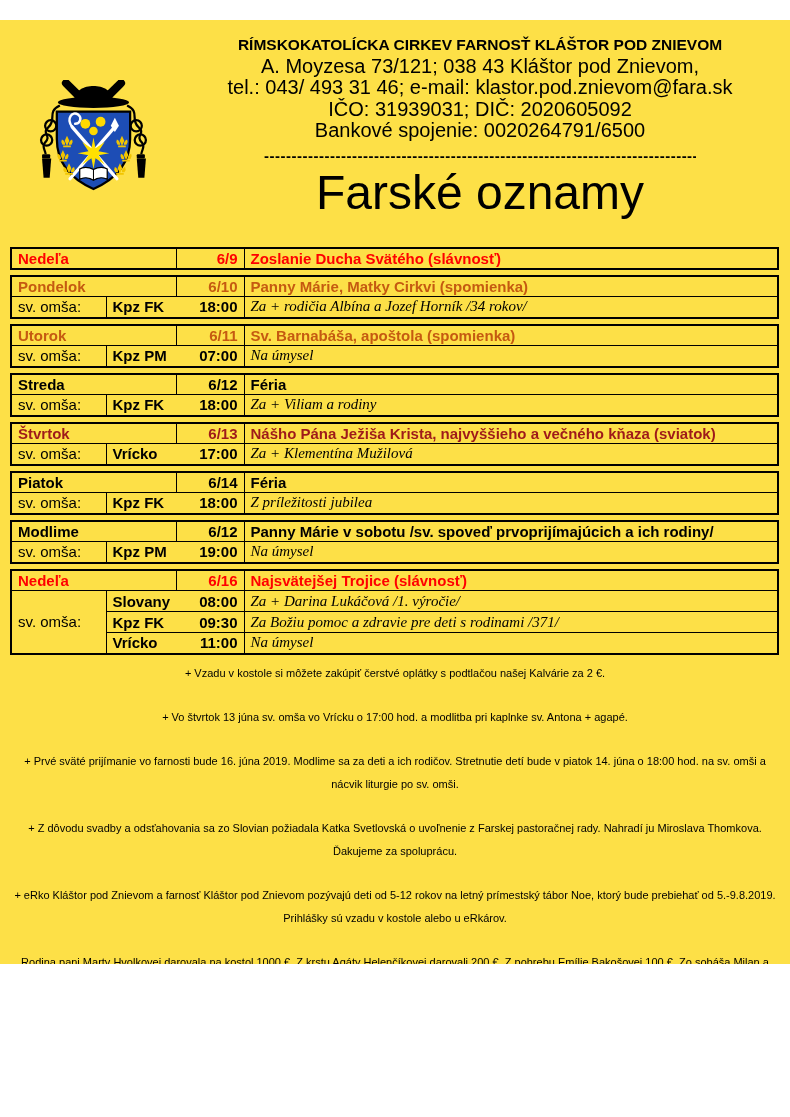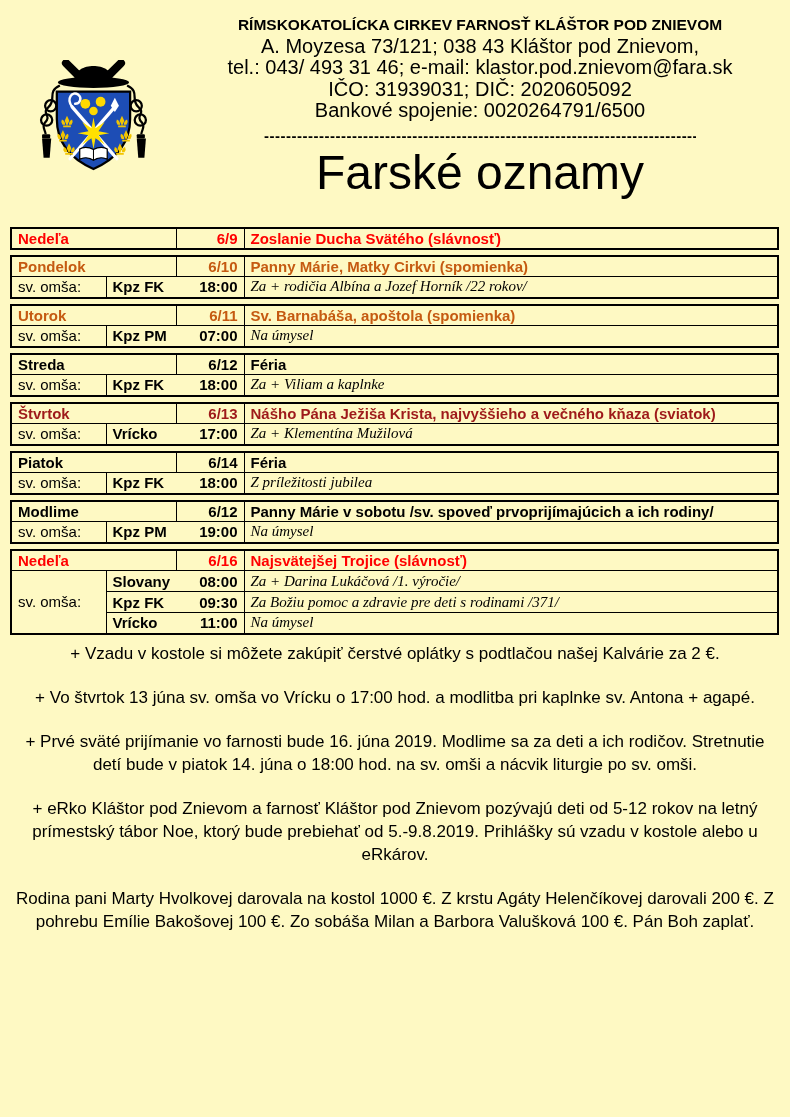--- a/index.html
+++ b/index.html
@@ -1,18 +1,18 @@
 <!DOCTYPE html>
 <html style="--red: #FF0000; --orange: #C55A11; --darkred: #9E1A1A; --black: #000000; --shield_blue: #1D4DB5; --gold: #FFD900;"><head>
 <meta charset="utf-8">
 <style>
   * { margin:0; padding:0; box-sizing:border-box; }
   html,body { background:#fff; }
   body { width:790px; height:1117px; font-family:"Liberation Sans",sans-serif; color:#000; }
-  .page { position:relative; width:790px; height:1117px; overflow:hidden; background:#fef9c3; }
+  .page { position:relative; width:790px; height:944px; overflow:hidden; background:#fde047;margin-top:20px; }
 
   
   .header { position:relative; padding-top:14px; }
   .crest { position:absolute; left:36px; top:60px; width:118px; height:112px; }
   .header-text { margin-left:170px; width:620px; text-align:center; }
   .org-name { font-weight:bold; font-size:15.5px; line-height:21.5px; }
   .h-line { font-size:20px; line-height:21.5px; }
   .divider { font-weight:bold; font-size:15px; line-height:18px; margin:5px auto 0 auto;
              width:432px; white-space:nowrap; overflow:hidden; letter-spacing:0.5px; }
   .doc-title { font-size:48px; line-height:54px; margin-top:1px; }
@@ -30,21 +30,21 @@
   .label-cell { padding-left:7px; }
   .place-cell { font-weight:bold; padding-left:7px; border-right:none !important; }
   .time-cell  { font-weight:bold; text-align:right; padding-right:9px; border-left:none !important; }
   .intent-cell{ font-family:"Liberation Serif",serif; font-style:italic; font-size:15px; padding-left:8px; }
   tr.c-red   { color:var(--red); }
   tr.c-orange{ color:var(--orange); }
   tr.c-darkred{ color:var(--darkred);padding-left:23px; }
 
   
   .announcements { margin:7px auto 0 auto; width:772px; text-align:center; }
-  .announcements p { font-size:17px; line-height:23px; margin-bottom:21px; }
+  .announcements p { font-size:11px; line-height:23px; margin-bottom:21px; }
 </style>
 </head>
 <body>
 
 <div class="page">
 
   <div class="header">
     <svg class="crest" viewBox="0 0 115 110" xmlns="http://www.w3.org/2000/svg">
 
       <line x1="40" y1="14" x2="29" y2="3" stroke="#000" stroke-width="8" stroke-linecap="round"></line>
@@ -142,21 +142,21 @@
       <tbody>
           <tr class="c-orange">
         <td class="day-cell" colspan="2">Pondelok</td>
         <td class="date-cell">6/10</td>
         <td class="feast-cell">Panny Márie, Matky Cirkvi (spomienka)</td>
       </tr>
       <tr>
         <td class="label-cell">sv. omša:</td>
         <td class="place-cell">Kpz FK</td>
         <td class="time-cell">18:00</td>
-        <td class="intent-cell">Za + rodičia Albína a Jozef Horník /22 rokov/</td>
+        <td class="intent-cell">Za + rodičia Albína a Jozef Horník /34 rokov/</td>
       </tr>
     </tbody>
       </table>
 
     <table class="block">
       <colgroup>
           <col class="c1">
           <col class="c2">
           <col class="c3">
           <col class="c4">
@@ -186,21 +186,21 @@
       <tbody>
           <tr>
         <td class="day-cell" colspan="2">Streda</td>
         <td class="date-cell">6/12</td>
         <td class="feast-cell">Féria</td>
       </tr>
       <tr>
         <td class="label-cell">sv. omša:</td>
         <td class="place-cell">Kpz FK</td>
         <td class="time-cell">18:00</td>
-        <td class="intent-cell">Za + Viliam a kaplnke</td>
+        <td class="intent-cell">Za + Viliam a rodiny</td>
       </tr>
     </tbody>
       </table>
 
     <table class="block">
       <colgroup>
           <col class="c1">
           <col class="c2">
           <col class="c3">
           <col class="c4">
@@ -294,17 +294,18 @@
         <td class="intent-cell">Na úmysel</td>
       </tr>
     </tbody>
       </table>
   </div>
 
   <div class="announcements">
     <p>+  Vzadu v kostole si môžete zakúpiť čerstvé oplátky s podtlačou našej Kalvárie za 2 €.</p>
     <p>+ Vo štvrtok 13 júna sv. omša vo Vrícku o 17:00 hod. a modlitba pri kaplnke sv. Antona + agapé.</p>
     <p>+ Prvé sväté prijímanie vo farnosti bude 16. júna 2019. Modlime sa za deti a ich rodičov. Stretnutie detí bude v piatok 14. júna o 18:00 hod. na sv. omši a nácvik liturgie po sv. omši.</p>
+    <p>+ Z dôvodu svadby a odsťahovania sa zo Slovian požiadala Katka Svetlovská o uvoľnenie z Farskej pastoračnej rady. Nahradí ju Miroslava Thomkova. Ďakujeme za spoluprácu.</p>
     <p>+ eRko Kláštor pod Znievom a farnosť Kláštor pod Znievom pozývajú deti od 5-12 rokov na letný prímestský tábor Noe, ktorý bude prebiehať od 5.-9.8.2019. Prihlášky sú vzadu v kostole alebo u eRkárov.</p>
     <p>Rodina pani Marty Hvolkovej darovala na kostol 1000 €. Z krstu Agáty Helenčíkovej darovali 200 €. Z pohrebu Emílie Bakošovej 100 €. Zo sobáša Milan a Barbora Valušková 100 €. Pán Boh zaplať.</p>
   </div>
 
 </div>
 
 </body></html>

